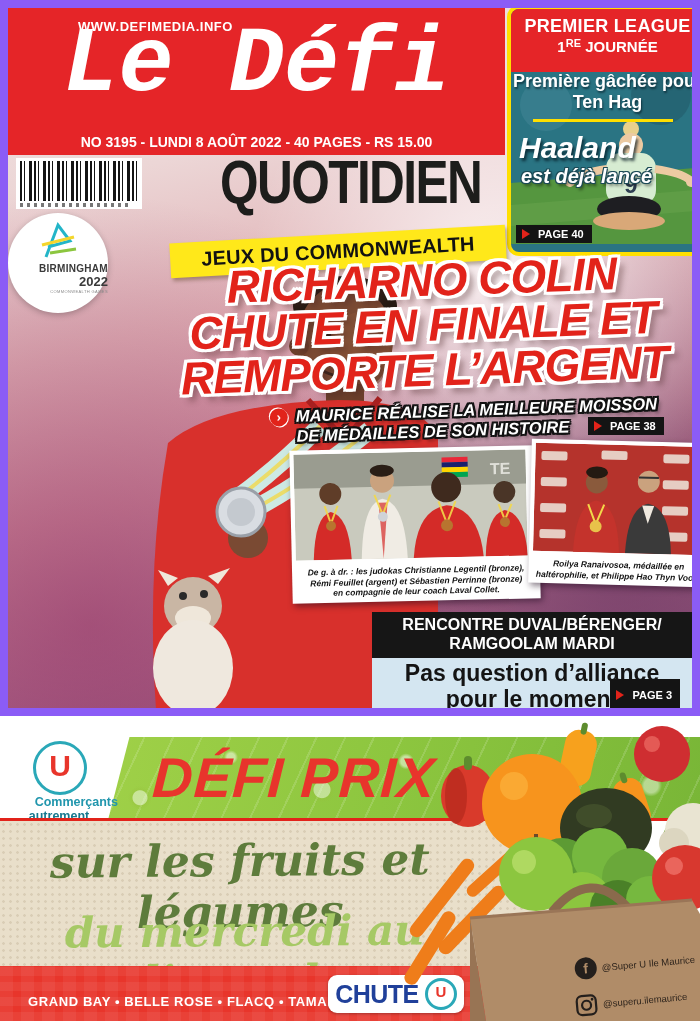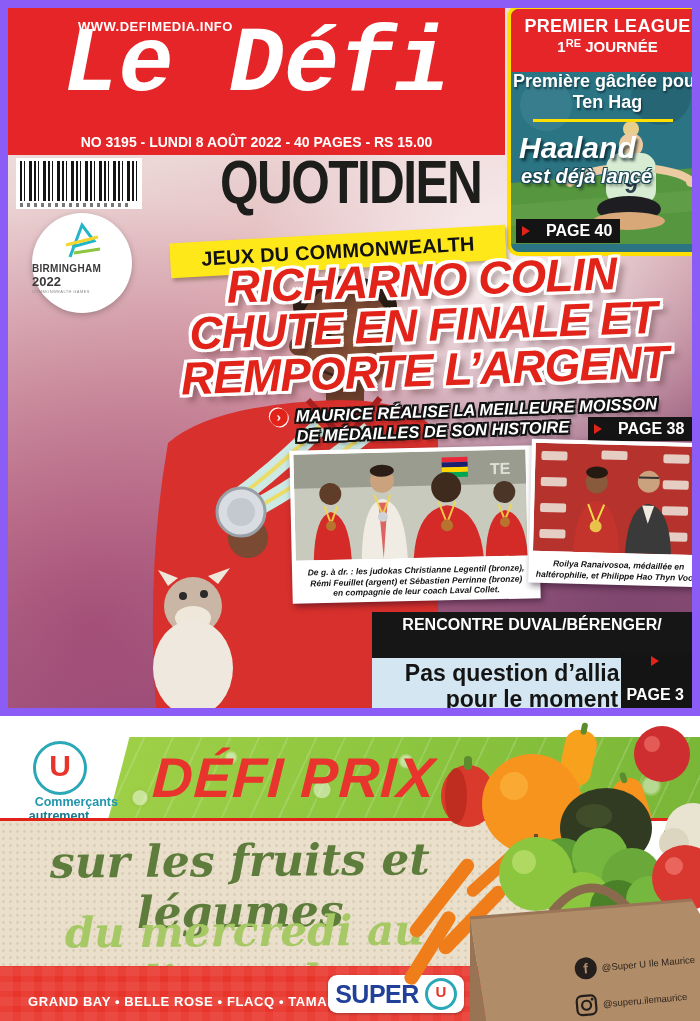--- a/index.html
+++ b/index.html
@@ -33,37 +33,37 @@
   .pl-head sup{font-size:11px;vertical-align:5px;}
   .pl-h1{left:0;top:62px;width:100%;text-align:center;color:#fff;font-weight:bold;font-size:18px;line-height:21px;
     text-shadow:1px 2px 2px rgba(0,20,30,.6);}
   .pl-divider{left:22px;top:110px;width:140px;height:3px;background:#ffdf00;}
   .pl-star{left:8px;top:122px;color:#fff;font-weight:bold;font-size:30px;font-style:italic;
     text-shadow:2px 3px 3px rgba(0,20,30,.7);}
   .pl-starsub{left:10px;top:156px;color:#fff;font-weight:bold;font-size:20px;font-style:italic;
     text-shadow:-1px -1px 0 #1c4a56,1px -1px 0 #1c4a56,-1px 1px 0 #1c4a56,1px 1px 0 #1c4a56,2px 3px 3px rgba(0,0,0,.5);}
 
   
-  .page-tag{display:inline-flex;align-items:center;gap:16px;background:#141414;color:#fff;
-    font-size:16px;font-weight:bold;padding:3px 8px 3px 6px;white-space:nowrap;}
+  .page-tag{display:inline-flex;align-items:center;gap:8px;background:#141414;color:#fff;
+    font-size:11px;font-weight:bold;padding:3px 8px 3px 6px;white-space:nowrap;}
   .page-tag .tri{width:0;height:0;border-left:8px solid #e2231a;border-top:5px solid transparent;border-bottom:5px solid transparent;}
 
   
   .barcode{left:8px;top:150px;width:118px;height:40px;background:#fff;padding:3px 4px 8px 4px;}
   .barcode .bars{width:100%;height:100%;
     background:repeating-linear-gradient(90deg,#141414 0 2px,#fff 2px 4px,#141414 4px 5px,#fff 5px 9px,#141414 9px 12px,#fff 12px 14px);}
   .barcode .nums{position:absolute;left:4px;bottom:2px;width:110px;height:4px;
     background:repeating-linear-gradient(90deg,#777 0 3px,transparent 3px 7px);}
 
   .edition{left:212px;top:138px;font-size:62px;font-weight:bold;color:#1d1d1b;
     letter-spacing:-2px;transform:scaleX(.8);transform-origin:left top;}
 
   
-  .badge{left:24px;top:205px;width:100px;height:100px;border-radius:50%;background:#fff;
-    box-shadow:0 2px 6px rgba(0,0,0,.25);text-align:left;}
+  .badge{left:0;top:205px;width:100px;height:100px;border-radius:50%;background:#fff;
+    box-shadow:0 2px 6px rgba(0,0,0,.25);text-align:right;}
   .badge-city{margin-top:50px;font-size:10px;font-weight:bold;color:#3a3a3a;letter-spacing:.3px;}
   .badge-year{font-size:13px;font-weight:bold;color:#3a3a3a;}
   .badge-sub{font-size:4px;color:#8a8a8a;letter-spacing:.4px;}
 
   
   .kicker-banner{left:162px;top:226px;width:336px;height:35px;background:#ffe81a;
     transform:rotate(-3.2deg);box-shadow:2px 3px 4px rgba(60,40,0,.35);
     display:flex;align-items:center;justify-content:center;
     font-size:20px;font-weight:bold;color:#121212;letter-spacing:.2px;}
 
@@ -90,21 +90,21 @@
   
   .storyL{left:0;top:604px;width:364px;height:97px;}
   .storyR{left:364px;top:604px;width:320px;height:97px;}
   .story-head{width:100%;height:43px;color:#fff;text-align:center;font-weight:bold;font-size:16px;line-height:19px;padding-top:3px;position:relative;}
   .storyL .story-head{background:#e52528;}
   .storyR .story-head{background:#161616;}
   .story-body{width:100%;height:54px;text-align:center;font-weight:bold;font-size:23px;line-height:26px;color:#141414;padding-top:2px;position:relative;}
   .storyL .story-body{background:#ffec00;}
   .storyR .story-body{background:#d4e6f1;}
   .tag10{position:absolute;right:6px;top:11px;}
-  .tag3{position:absolute;right:0;bottom:3px;flex-direction:column;}
+  .tag3{position:absolute;right:12px;bottom:3px;}
 
   
   .ad{left:0;top:716px;width:700px;height:305px;background:#fff;overflow:hidden;}
   .u-circle{left:33px;top:25px;width:48px;height:48px;border-radius:50%;border:3px solid #2aa8b8;
     color:#e8352b;font-size:30px;font-weight:bold;text-align:center;line-height:44px;}
   .u-l1{left:0;top:79px;width:118px;text-align:right;color:#2196ad;font-size:12.5px;font-weight:bold;}
   .u-l2{left:0;top:93px;width:118px;text-align:center;color:#17798f;font-size:12.5px;font-weight:bold;}
   .green-band{left:0;top:21px;width:700px;height:81px;
     clip-path:polygon(18.5% 0,100% 0,100% 100%,15.5% 100%);
     background:
@@ -312,20 +312,21 @@
       </svg>
       <div class="caption">
         <div>Roilya Ranaivosoa, médaillée en</div>
         <div>haltérophilie, et Philippe Hao Thyn Voon.</div>
       </div>
     </div>
 
     <div class="abs storyR">
       <div class="story-head">
         <div>RENCONTRE DUVAL/BÉRENGER/</div>
+        <div>RAMGOOLAM MARDI</div>
       </div>
       <div class="story-body">
         <div>Pas question d’alliance</div>
         <div>pour le moment</div>
         <div class="page-tag tag3">
           <span class="tri"></span>
           <span>PAGE 3</span>
         </div>
       </div>
     </div>
@@ -342,21 +343,21 @@
   <div class="abs ad-line"></div>
 
   <div class="abs kraft">
     <div class="abs script script1">sur les fruits et légumes</div>
     <div class="abs script script2">du mercredi au dimanche</div>
   </div>
 
   <div class="abs ad-bar">
     <div class="locations">GRAND BAY  •  BELLE ROSE  •  FLACQ  •  TAMARIN</div>
     <div class="superu">
-      <span class="word">SUPER</span>
+      <span class="word">CHUTE</span>
       <span class="ucirc">U</span>
     </div>
   </div>
 
   <svg class="abs veg-svg" viewBox="0 0 300 305">
     <g>
       <path d="M268 140 Q255 120 272 105 L300 95 L300 150 Z" fill="#7aa83c"></path>
       <circle cx="293" cy="115" r="28" fill="#e9e4d2"></circle>
         <circle cx="274" cy="127" r="15" fill="#dcd6c0"></circle>
     </g>

